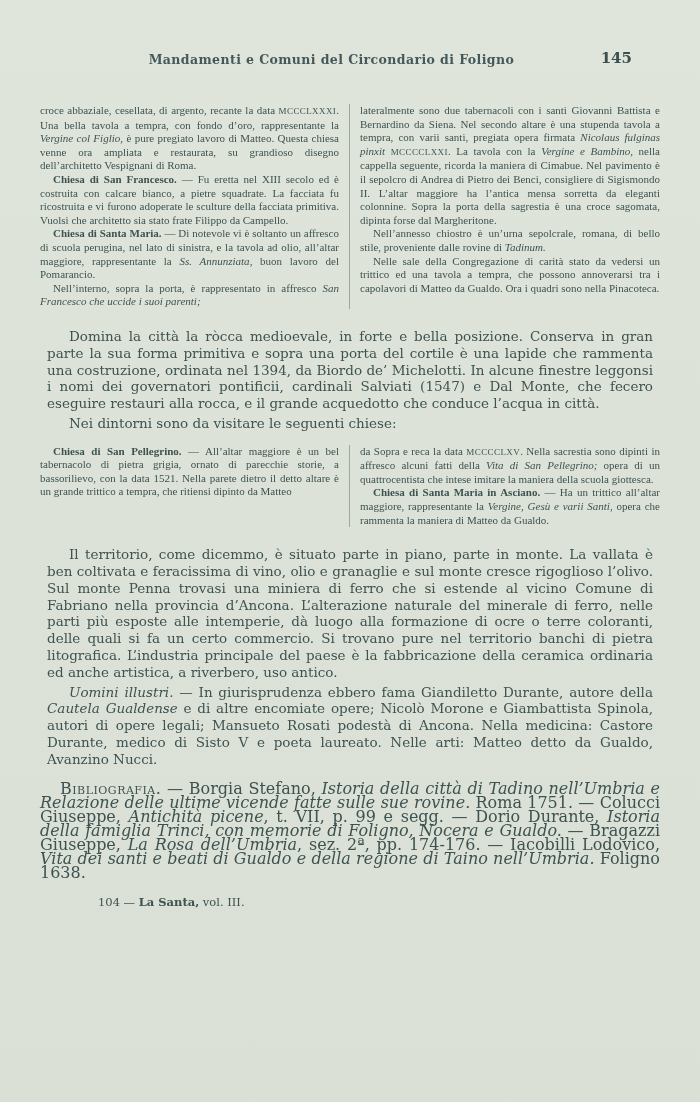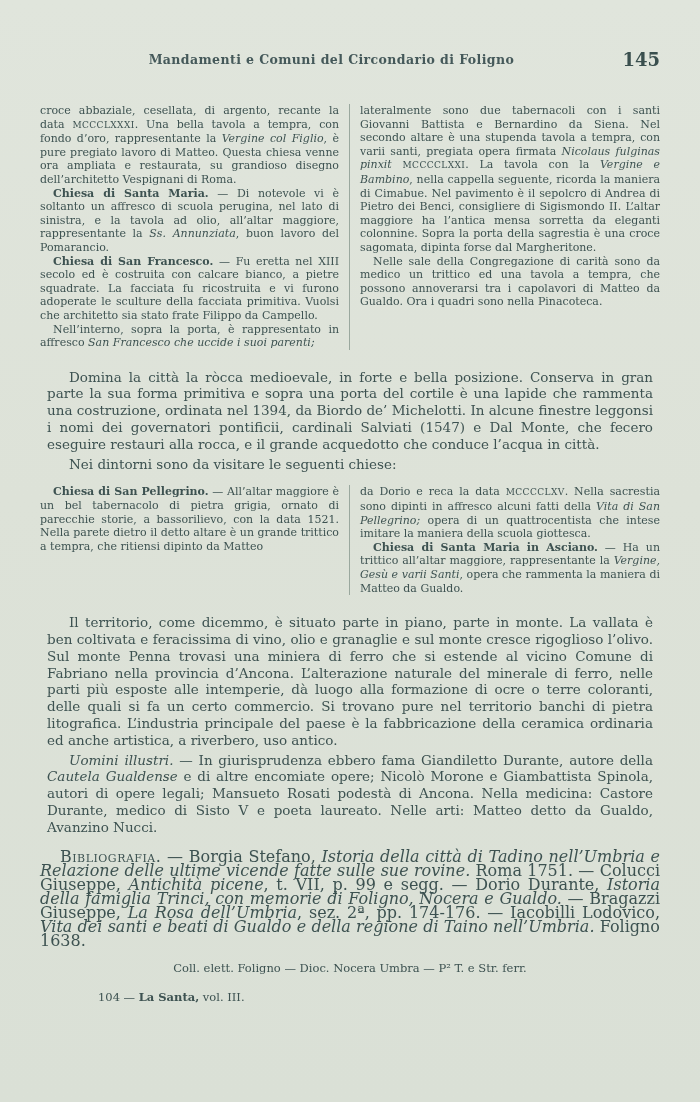--- a/index.html
+++ b/index.html
@@ -13,24 +13,24 @@
     background:linear-gradient(180deg,#e0e5dc 0%,#dde2d8 45%,#dae0d6 100%);
     color:#3d5251;
     overflow:hidden;
   }
   .content{position:absolute;left:40px;top:52px;width:620px;}
   .header{position:relative;height:20px;margin-bottom:32px;}
   .running-title{
     position:absolute;left:47%;transform:translateX(-50%);
     white-space:nowrap;font-size:12.5px;letter-spacing:.4px;font-weight:bold;color:#45595a;
   }
-  .page-number{position:absolute;right:0;top:-3px;font-size:18px;font-weight:bold;color:#3a4f4e;}
+  .page-number{position:absolute;right:28px;top:-3px;font-size:15px;font-weight:bold;color:#3a4f4e;}
 
   .cols{display:flex;}
-  .col{box-sizing:border-box;width:310px;}
+  .col{box-sizing:border-box;width:310px;font-family:Liberation Serif, serif;}
   .col-left{padding-right:10px;border-right:1px solid #9aa89e;}
   .col-right{padding-left:10px;}
 
   .small-text p{margin:0;font-size:11px;line-height:13.6px;text-align:justify;}
   .small-text p.indent{text-indent:13px;}
 
   .body-text{margin-top:19px;}
   .body-text p{margin:0 7px 3px;font-size:13.5px;line-height:16.8px;text-align:justify;}
   .body-text p.indent{text-indent:22px;}
 
@@ -58,56 +58,54 @@
   <div class="content">
 
     <div class="header">
       <span class="running-title">Mandamenti e Comuni del Circondario di Foligno</span>
       <span class="page-number">145</span>
     </div>
 
     <div class="cols top-cols">
       <div class="col col-left small-text">
           <p><span>croce abbaziale, cesellata, di argento, recante la data </span><span class="rm">MCCCLXXXI</span><span>. Una bella tavola a tempra, con fondo d’oro, rappresentante la </span><span class="i">Vergine col Figlio</span><span>, è pure pregiato lavoro di Matteo. Questa chiesa venne ora ampliata e restaurata, su grandioso disegno dell’architetto Vespignani di Roma.</span></p>
+          <p class="indent"><span class="b">Chiesa di San Francesco.</span><span> — Fu eretta nel XIII secolo ed è costruita con calcare bianco, a pietre squadrate. La facciata fu ricostruita e vi furono adoperate le sculture della facciata primitiva. Vuolsi che architetto sia stato frate Filippo da Campello.</span></p>
           <p class="indent"><span class="b">Chiesa di Santa Maria.</span><span> — Di notevole vi è soltanto un affresco di scuola perugina, nel lato di sinistra, e la tavola ad olio, all’altar maggiore, rappresentante la </span><span class="i">Ss. Annunziata</span><span>, buon lavoro del Pomarancio.</span></p>
-          <p class="indent"><span class="b">Chiesa di San Francesco.</span><span> — Fu eretta nel XIII secolo ed è costruita con calcare bianco, a pietre squadrate. La facciata fu ricostruita e vi furono adoperate le sculture della facciata primitiva. Vuolsi che architetto sia stato frate Filippo da Campello.</span></p>
           <p class="indent"><span>Nell’interno, sopra la porta, è rappresentato in affresco </span><span class="i">San Francesco che uccide i suoi parenti;</span></p>
         </div>
       <div class="col col-right small-text">
           <p><span>lateralmente sono due tabernacoli con i santi Giovanni Battista e Bernardino da Siena. Nel secondo altare è una stupenda tavola a tempra, con varii santi, pregiata opera firmata </span><span class="i">Nicolaus fulginas pinxit</span><span> </span><span class="rm">MCCCCLXXI</span><span>. La tavola con la </span><span class="i">Vergine e Bambino</span><span>, nella cappella seguente, ricorda la maniera di Cimabue. Nel pavimento è il sepolcro di Andrea di Pietro dei Benci, consigliere di Sigismondo II. L’altar maggiore ha l’antica mensa sorretta da eleganti colonnine. Sopra la porta della sagrestia è una croce sagomata, dipinta forse dal Margheritone.</span></p>
-          <p class="indent"><span>Nelle sale della Congregazione di carità sono da medico un trittico ed una tavola a tempra, che possono annoverarsi tra i capolavori di Matteo da Gualdo. Ora i quadri sono nella Pinacoteca.</span></p>
+          <p class="indent"><span>Nell’annesso chiostro è un’urna sepolcrale, romana, di bello stile, proveniente dalle rovine di </span><span class="i">Tadinum.</span></p>
+          <p class="indent"><span>Nelle sale della Congregazione di carità stato da vedersi un trittico ed una tavola a tempra, che possono annoverarsi tra i capolavori di Matteo da Gualdo. Ora i quadri sono nella Pinacoteca.</span></p>
         </div>
     </div>
 
     <div class="body-text">
         <p class="indent"><span>Domina la città la ròcca medioevale, in forte e bella posizione. Conserva in gran parte la sua forma primitiva e sopra una porta del cortile è una lapide che rammenta una costruzione, ordinata nel 1394, da Biordo de’ Michelotti. In alcune finestre leggonsi i nomi dei governatori pontificii, cardinali Salviati (1547) e Dal Monte, che fecero eseguire restauri alla rocca, e il grande acquedotto che conduce l’acqua in città.</span></p>
         <p class="indent"><span>Nei dintorni sono da visitare le seguenti chiese:</span></p>
       </div>
 
     <div class="cols mid-cols">
       <div class="col col-left small-text">
           <p class="indent"><span class="b">Chiesa di San Pellegrino.</span><span> — All’altar maggiore è un bel tabernacolo di pietra grigia, ornato di parecchie storie, a bassorilievo, con la data 1521. Nella parete dietro il detto altare è un grande trittico a tempra, che ritiensi dipinto da Matteo</span></p>
         </div>
       <div class="col col-right small-text">
-          <p><span>da Dorio e reca la data </span><span class="rm">MCCCCLXV</span><span>. Nella sacrestia sono dipinti in affresco alcuni fatti della </span><span class="i">Vita di San Pellegrino;</span><span> opera di un quattrocentista che intese imitare la maniera della scuola giottesca.</span></p>
+          <p><span>da Sopra e reca la data </span><span class="rm">MCCCCLXV</span><span>. Nella sacrestia sono dipinti in affresco alcuni fatti della </span><span class="i">Vita di San Pellegrino;</span><span> opera di un quattrocentista che intese imitare la maniera della scuola giottesca.</span></p>
           <p class="indent"><span class="b">Chiesa di Santa Maria in Asciano.</span><span> — Ha un trittico all’altar maggiore, rappresentante la </span><span class="i">Vergine, Gesù e varii Santi</span><span>, opera che rammenta la maniera di Matteo da Gualdo.</span></p>
         </div>
     </div>
 
     <div class="body-text">
         <p class="indent"><span>Il territorio, come dicemmo, è situato parte in piano, parte in monte. La vallata è ben coltivata e feracissima di vino, olio e granaglie e sul monte cresce rigoglioso l’olivo. Sul monte Penna trovasi una miniera di ferro che si estende al vicino Comune di Fabriano nella provincia d’Ancona. L’alterazione naturale del minerale di ferro, nelle parti più esposte alle intemperie, dà luogo alla formazione di ocre o terre coloranti, delle quali si fa un certo commercio. Si trovano pure nel territorio banchi di pietra litografica. L’industria principale del paese è la fabbricazione della ceramica ordinaria ed anche artistica, a riverbero, uso antico.</span></p>
         <p class="indent"><span class="i">Uomini illustri.</span><span> — In giurisprudenza ebbero fama Giandiletto Durante, autore della </span><span class="i">Cautela Gualdense</span><span> e di altre encomiate opere; Nicolò Morone e Giambattista Spinola, autori di opere legali; Mansueto Rosati podestà di Ancona. Nella medicina: Castore Durante, medico di Sisto V e poeta laureato. Nelle arti: Matteo detto da Gualdo, Avanzino Nucci.</span></p>
       </div>
 
     <div class="biblio">
         <p class="indent"><span class="sc">Bibliografia.</span><span> — Borgia Stefano, </span><span class="i">Istoria della città di Tadino nell’Umbria e Relazione delle ultime vicende fatte sulle sue rovine.</span><span> Roma 1751. — Colucci Giuseppe, </span><span class="i">Antichità picene</span><span>, t. VII, p. 99 e segg. — Dorio Durante, </span><span class="i">Istoria della famiglia Trinci, con memorie di Foligno, Nocera e Gualdo.</span><span> — Bragazzi Giuseppe, </span><span class="i">La Rosa dell’Umbria</span><span>, sez. 2ª, pp. 174-176. — Iacobilli Lodovico, </span><span class="i">Vita dei santi e beati di Gualdo e della regione di Taino nell’Umbria.</span><span> Foligno 1638.</span></p>
       </div>
 
-    <div class="coll-line">
-        <p><span>Coll. elett. Foligno — Dioc. Nocera Umbra — P² T. e Str. ferr.</span></p>
-      </div>
 
     <div class="footer-line">
         <p><span>104 — </span><span class="b">La Santa,</span><span> vol. III.</span></p>
       </div>
 
   </div>
 </div>
 
 </body></html>

